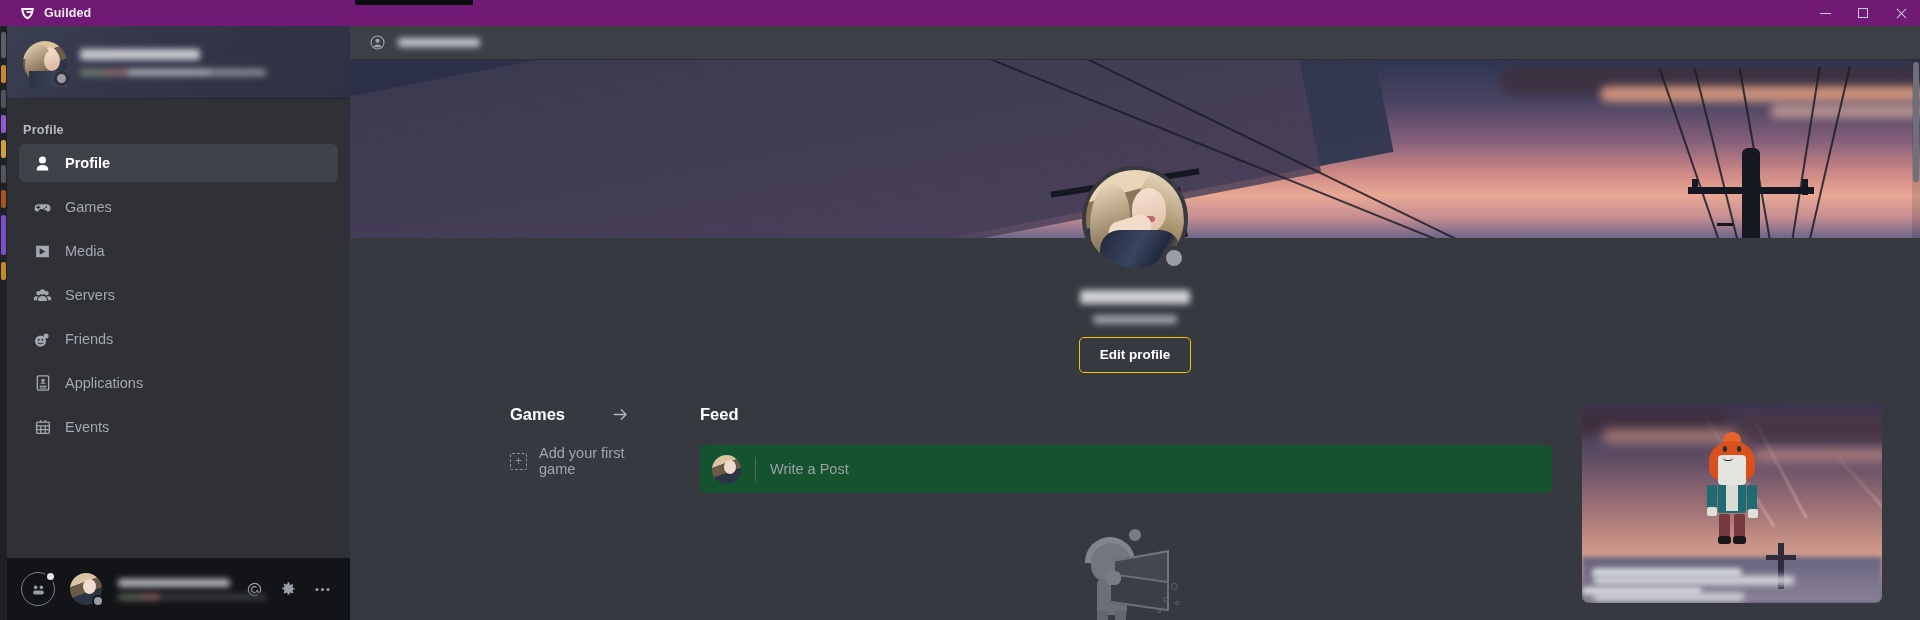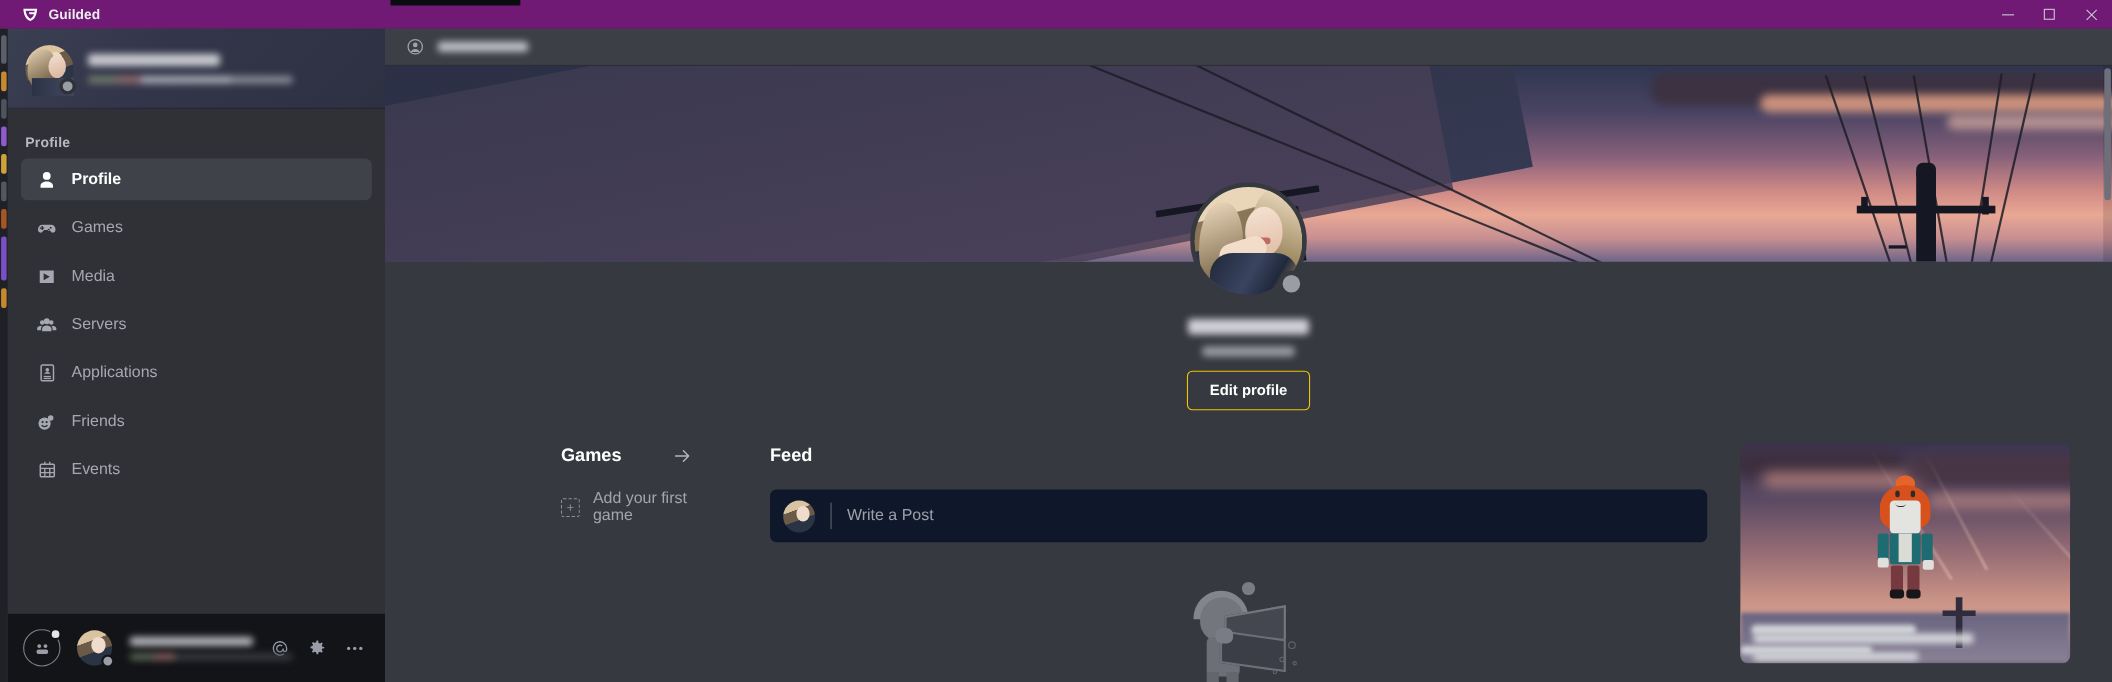--- a/index.html
+++ b/index.html
@@ -212,21 +212,21 @@
     color: #fff; font-size: 16.5px; font-weight: 700; margin-bottom: 20px; height: 22px;
   }
   .col-head .arrow { color: #b4b6bd; display: flex; }
   .empty-row { display: flex; align-items: center; gap: 12px; color: #a2a5ae; font-size: 14.5px; }
   .dash-plus {
     width: 17px; height: 17px; flex: 0 0 17px; border: 1px dashed #8d9099; border-radius: 2px;
     display: flex; align-items: center; justify-content: center; color: #8d9099; font-size: 12px; line-height: 1;
   }
 
   .post-box {
-    background: #0f172a; border-radius: 6px; height: 48px; display: flex; align-items: center;
+    background: #14532d; border-radius: 6px; height: 48px; display: flex; align-items: center;
     padding: 0 0 0 12px; gap: 0; cursor: text;
   }
   .pb-av { width: 29px; height: 29px; border-radius: 50%; overflow: hidden; flex: 0 0 29px; position: relative;
     background: linear-gradient(160deg,#d9c3a0 0 32%, #6b5a47 33% 58%, #2b3445 59% 100%); }
   .pb-av .pb-face { position:absolute; left:12px; top:5px; width:12px; height:14px; border-radius:50%; background:#f0dccd; }
   .pb-sep { width: 1px; height: 24px; background: #60636c; margin: 0 14px 0 14px; }
   .pb-ph { color: #9da0a9; font-size: 14.5px; }
 
   .feed-empty { display: flex; justify-content: center; padding-top: 34px; }
   .illus { width: 118px; height: 96px; position: relative; opacity: .62; }
@@ -362,42 +362,42 @@
           <span class="ico">
             <svg width="19" height="19" viewBox="0 0 24 24">
                 <path fill="currentColor" d="M12 11a3.4 3.4 0 1 0 0-6.8A3.4 3.4 0 0 0 12 11zm-5.2.6a2.6 2.6 0 1 0 0-5.2 2.6 2.6 0 0 0 0 5.2zm10.4 0a2.6 2.6 0 1 0 0-5.2 2.6 2.6 0 0 0 0 5.2zM12 12.6c-3 0-5.4 1.6-5.4 3.6V19h10.8v-2.8c0-2-2.4-3.6-5.4-3.6zM4.6 13c-2 0-3.6 1.2-3.6 2.6V18h4.3v-1.8c0-1.2.5-2.3 1.4-3.1-.6-.1-1.3-.1-2.1-.1zm14.8 0c-.8 0-1.5 0-2.1.1.9.8 1.4 1.9 1.4 3.1V18H23v-2.4c0-1.4-1.6-2.6-3.6-2.6z"></path>
               </svg>
           </span>
           <span>Servers</span>
         </div>
 
         <div class="sb-item">
           <span class="ico">
+            <svg width="19" height="19" viewBox="0 0 24 24">
+              <circle cx="16.5" cy="7.5" r="3.2" fill="currentColor"></circle>
+              <circle cx="9.5" cy="14" r="7" fill="currentColor"></circle>
+              <circle cx="7.2" cy="12.2" r="1.3" fill="#2f3136"></circle>
+              <circle cx="11.8" cy="12.2" r="1.3" fill="#2f3136"></circle>
+              <path d="M6.6 16.2c1.6 1.6 4.2 1.6 5.8 0" stroke="#2f3136" stroke-width="1.5" fill="none" stroke-linecap="round"></path>
+            </svg>
+          </span>
+          <span>Friends</span>
+        </div>
+
+        <div class="sb-item">
+          <span class="ico">
             <svg width="18" height="18" viewBox="0 0 24 24">
               <rect x="4.5" y="2.5" width="15" height="19" rx="1.6" fill="none" stroke="currentColor" stroke-width="1.8"></rect>
               <circle cx="12" cy="8.4" r="2.2" fill="currentColor"></circle>
               <path d="M8.2 13c.6-1.2 2-2 3.8-2s3.2.8 3.8 2z" fill="currentColor"></path>
               <rect x="7.6" y="15.6" width="8.8" height="1.7" fill="currentColor"></rect>
               <rect x="7.6" y="18.2" width="8.8" height="1.3" fill="currentColor"></rect>
             </svg>
           </span>
           <span>Applications</span>
-        </div>
-
-        <div class="sb-item">
-          <span class="ico">
-            <svg width="19" height="19" viewBox="0 0 24 24">
-              <circle cx="16.5" cy="7.5" r="3.2" fill="currentColor"></circle>
-              <circle cx="9.5" cy="14" r="7" fill="currentColor"></circle>
-              <circle cx="7.2" cy="12.2" r="1.3" fill="#2f3136"></circle>
-              <circle cx="11.8" cy="12.2" r="1.3" fill="#2f3136"></circle>
-              <path d="M6.6 16.2c1.6 1.6 4.2 1.6 5.8 0" stroke="#2f3136" stroke-width="1.5" fill="none" stroke-linecap="round"></path>
-            </svg>
-          </span>
-          <span>Friends</span>
         </div>
 
         <div class="sb-item">
           <span class="ico">
             <svg width="18" height="18" viewBox="0 0 24 24">
               <rect x="3.5" y="5.5" width="17" height="15" rx="1.4" fill="none" stroke="currentColor" stroke-width="1.8"></rect>
               <path d="M3.5 10.5h17M9 5.5v-3M15 5.5v-3M9 10.5v10M15 10.5v10M3.5 15.5h17" stroke="currentColor" stroke-width="1.6" fill="none"></path>
             </svg>
           </span>
           <span>Events</span>

